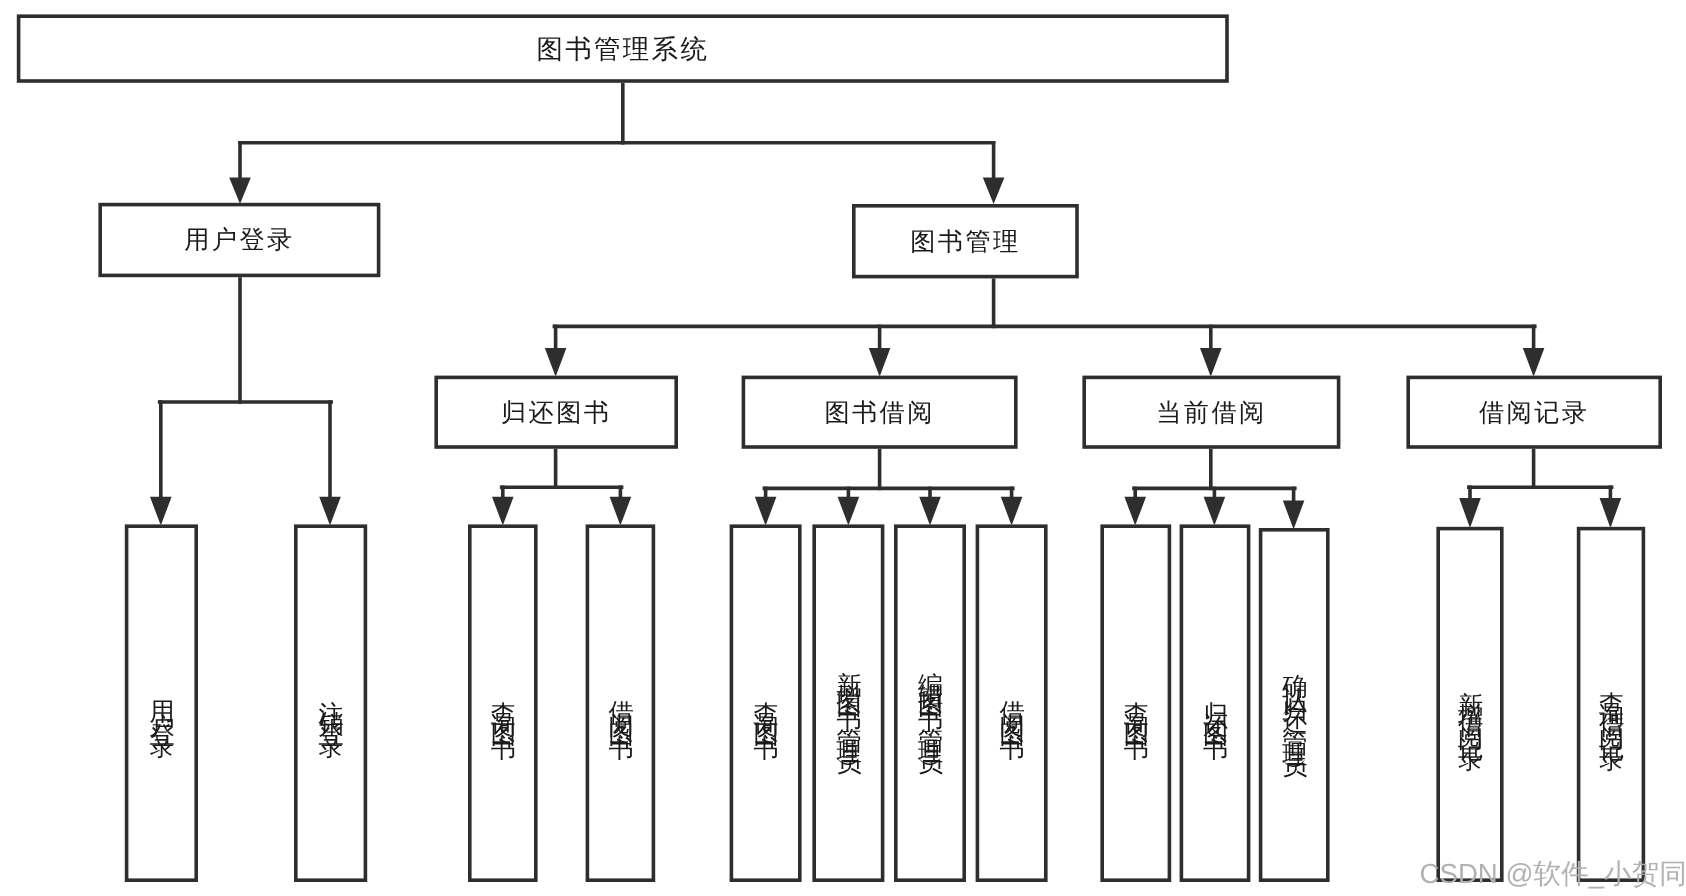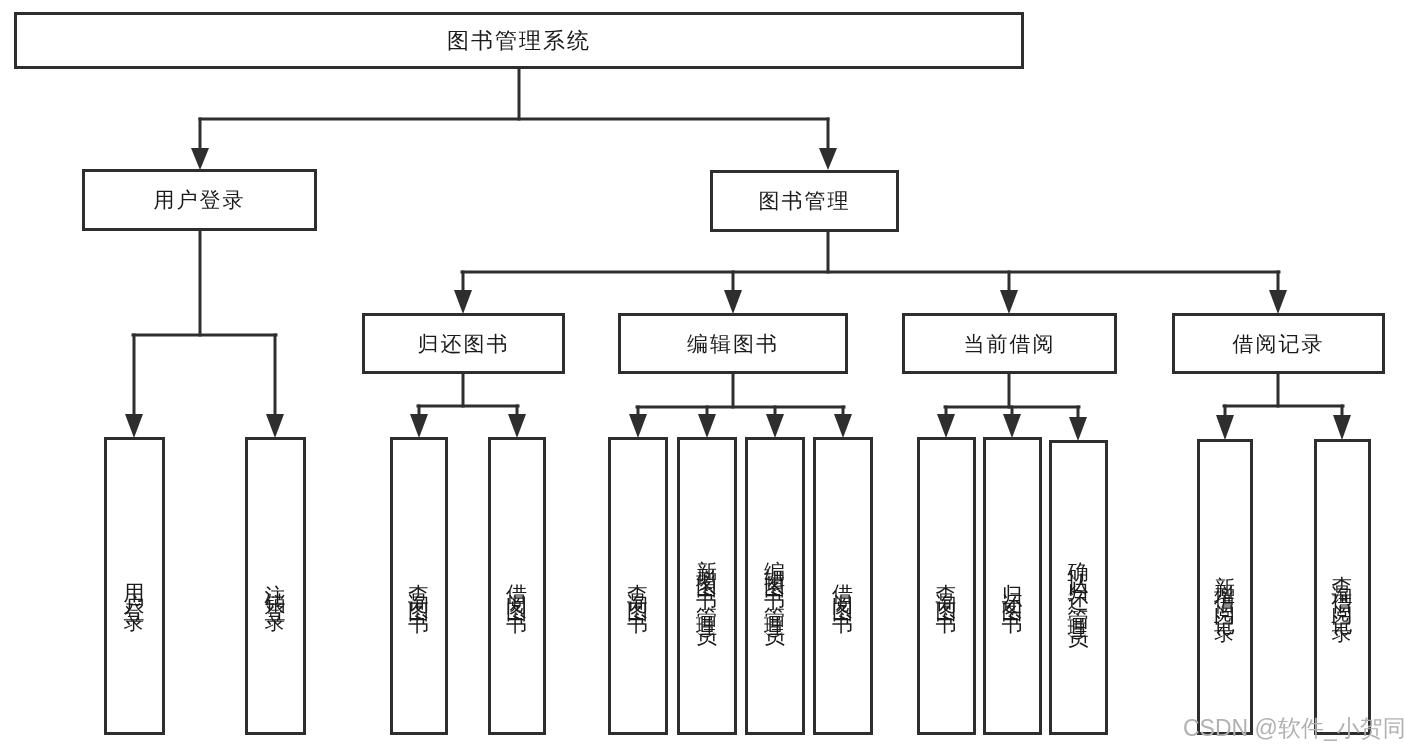--- a/index.html
+++ b/index.html
@@ -133,21 +133,21 @@
     <span>用户登录</span>
   </div>
   <div class="box hbox" style="left:710px;top:170px;width:189px;height:62px">
     <span>图书管理</span>
   </div>
 
   <div class="box hbox" style="left:362px;top:313px;width:203px;height:61px">
     <span>归还图书</span>
   </div>
   <div class="box hbox" style="left:618px;top:313px;width:230px;height:61px">
-    <span>编辑图书</span>
+    <span>图书借阅</span>
   </div>
   <div class="box hbox" style="left:902px;top:313px;width:215px;height:61px">
     <span>当前借阅</span>
   </div>
   <div class="box hbox" style="left:1172px;top:313px;width:213px;height:61px">
     <span>借阅记录</span>
   </div>
 
   <div class="box vbox" style="left:104px;top:437px;width:61px;height:298px">
     <span>用户登录</span>

